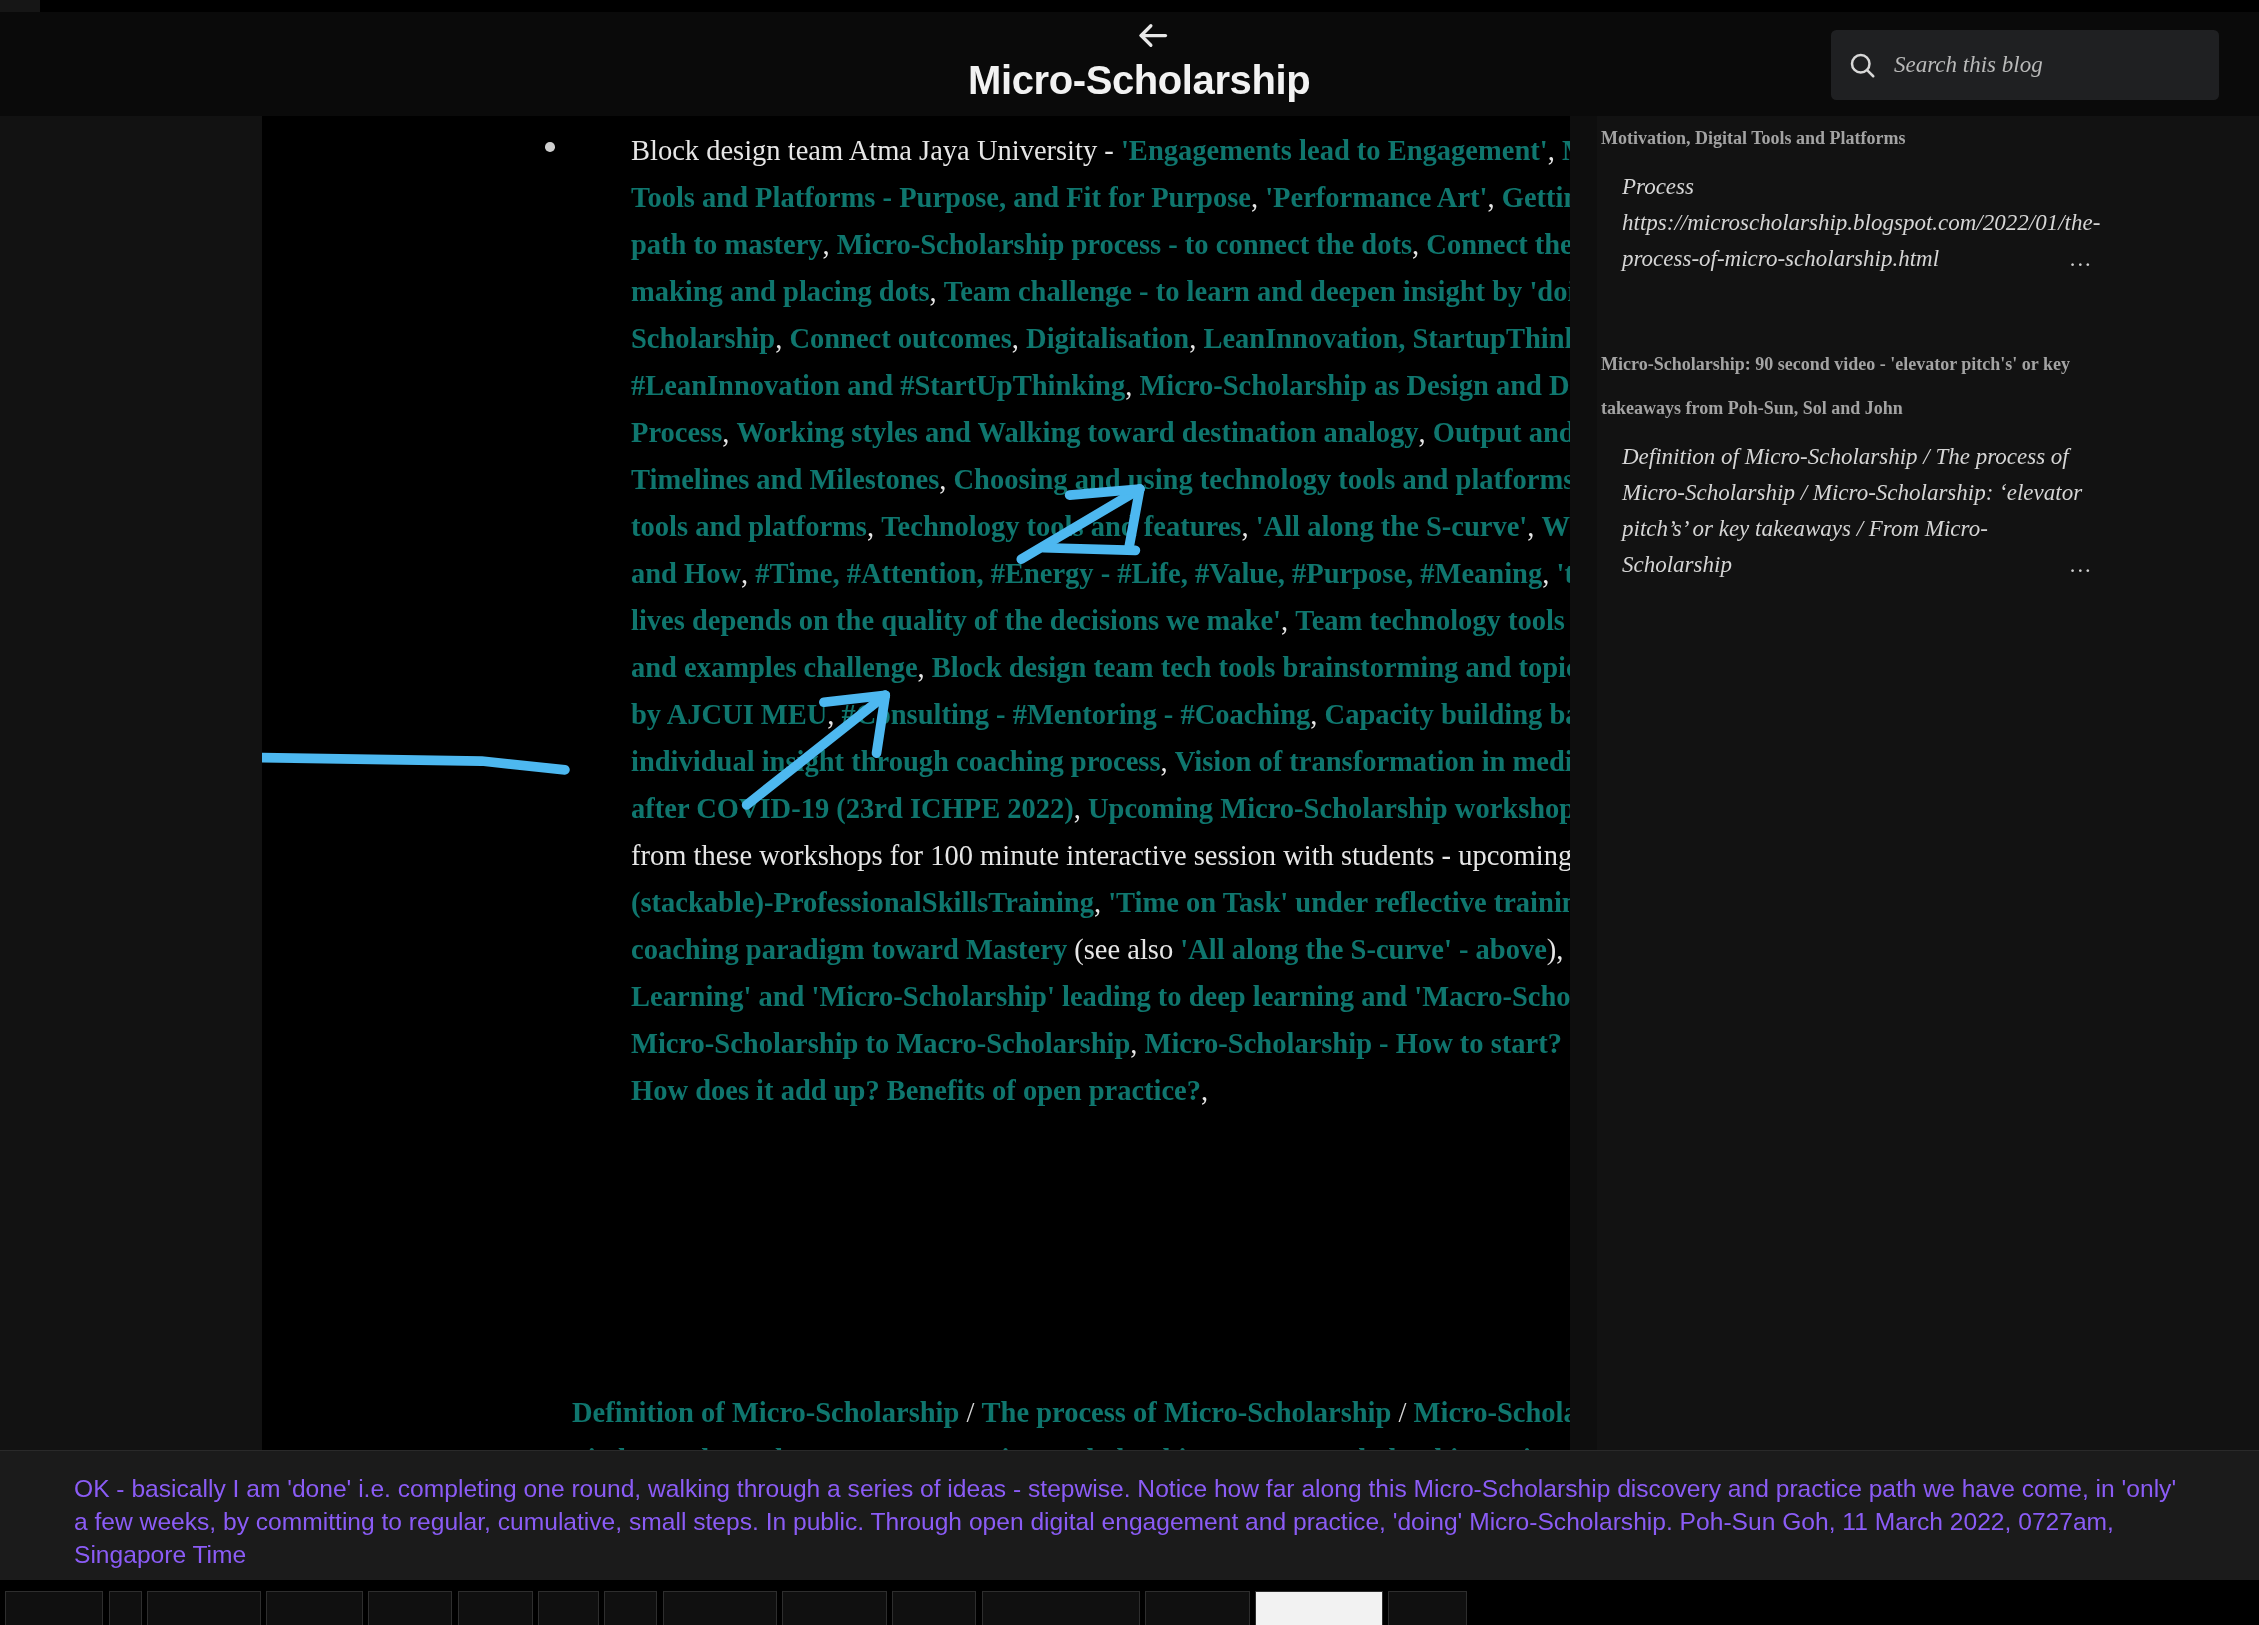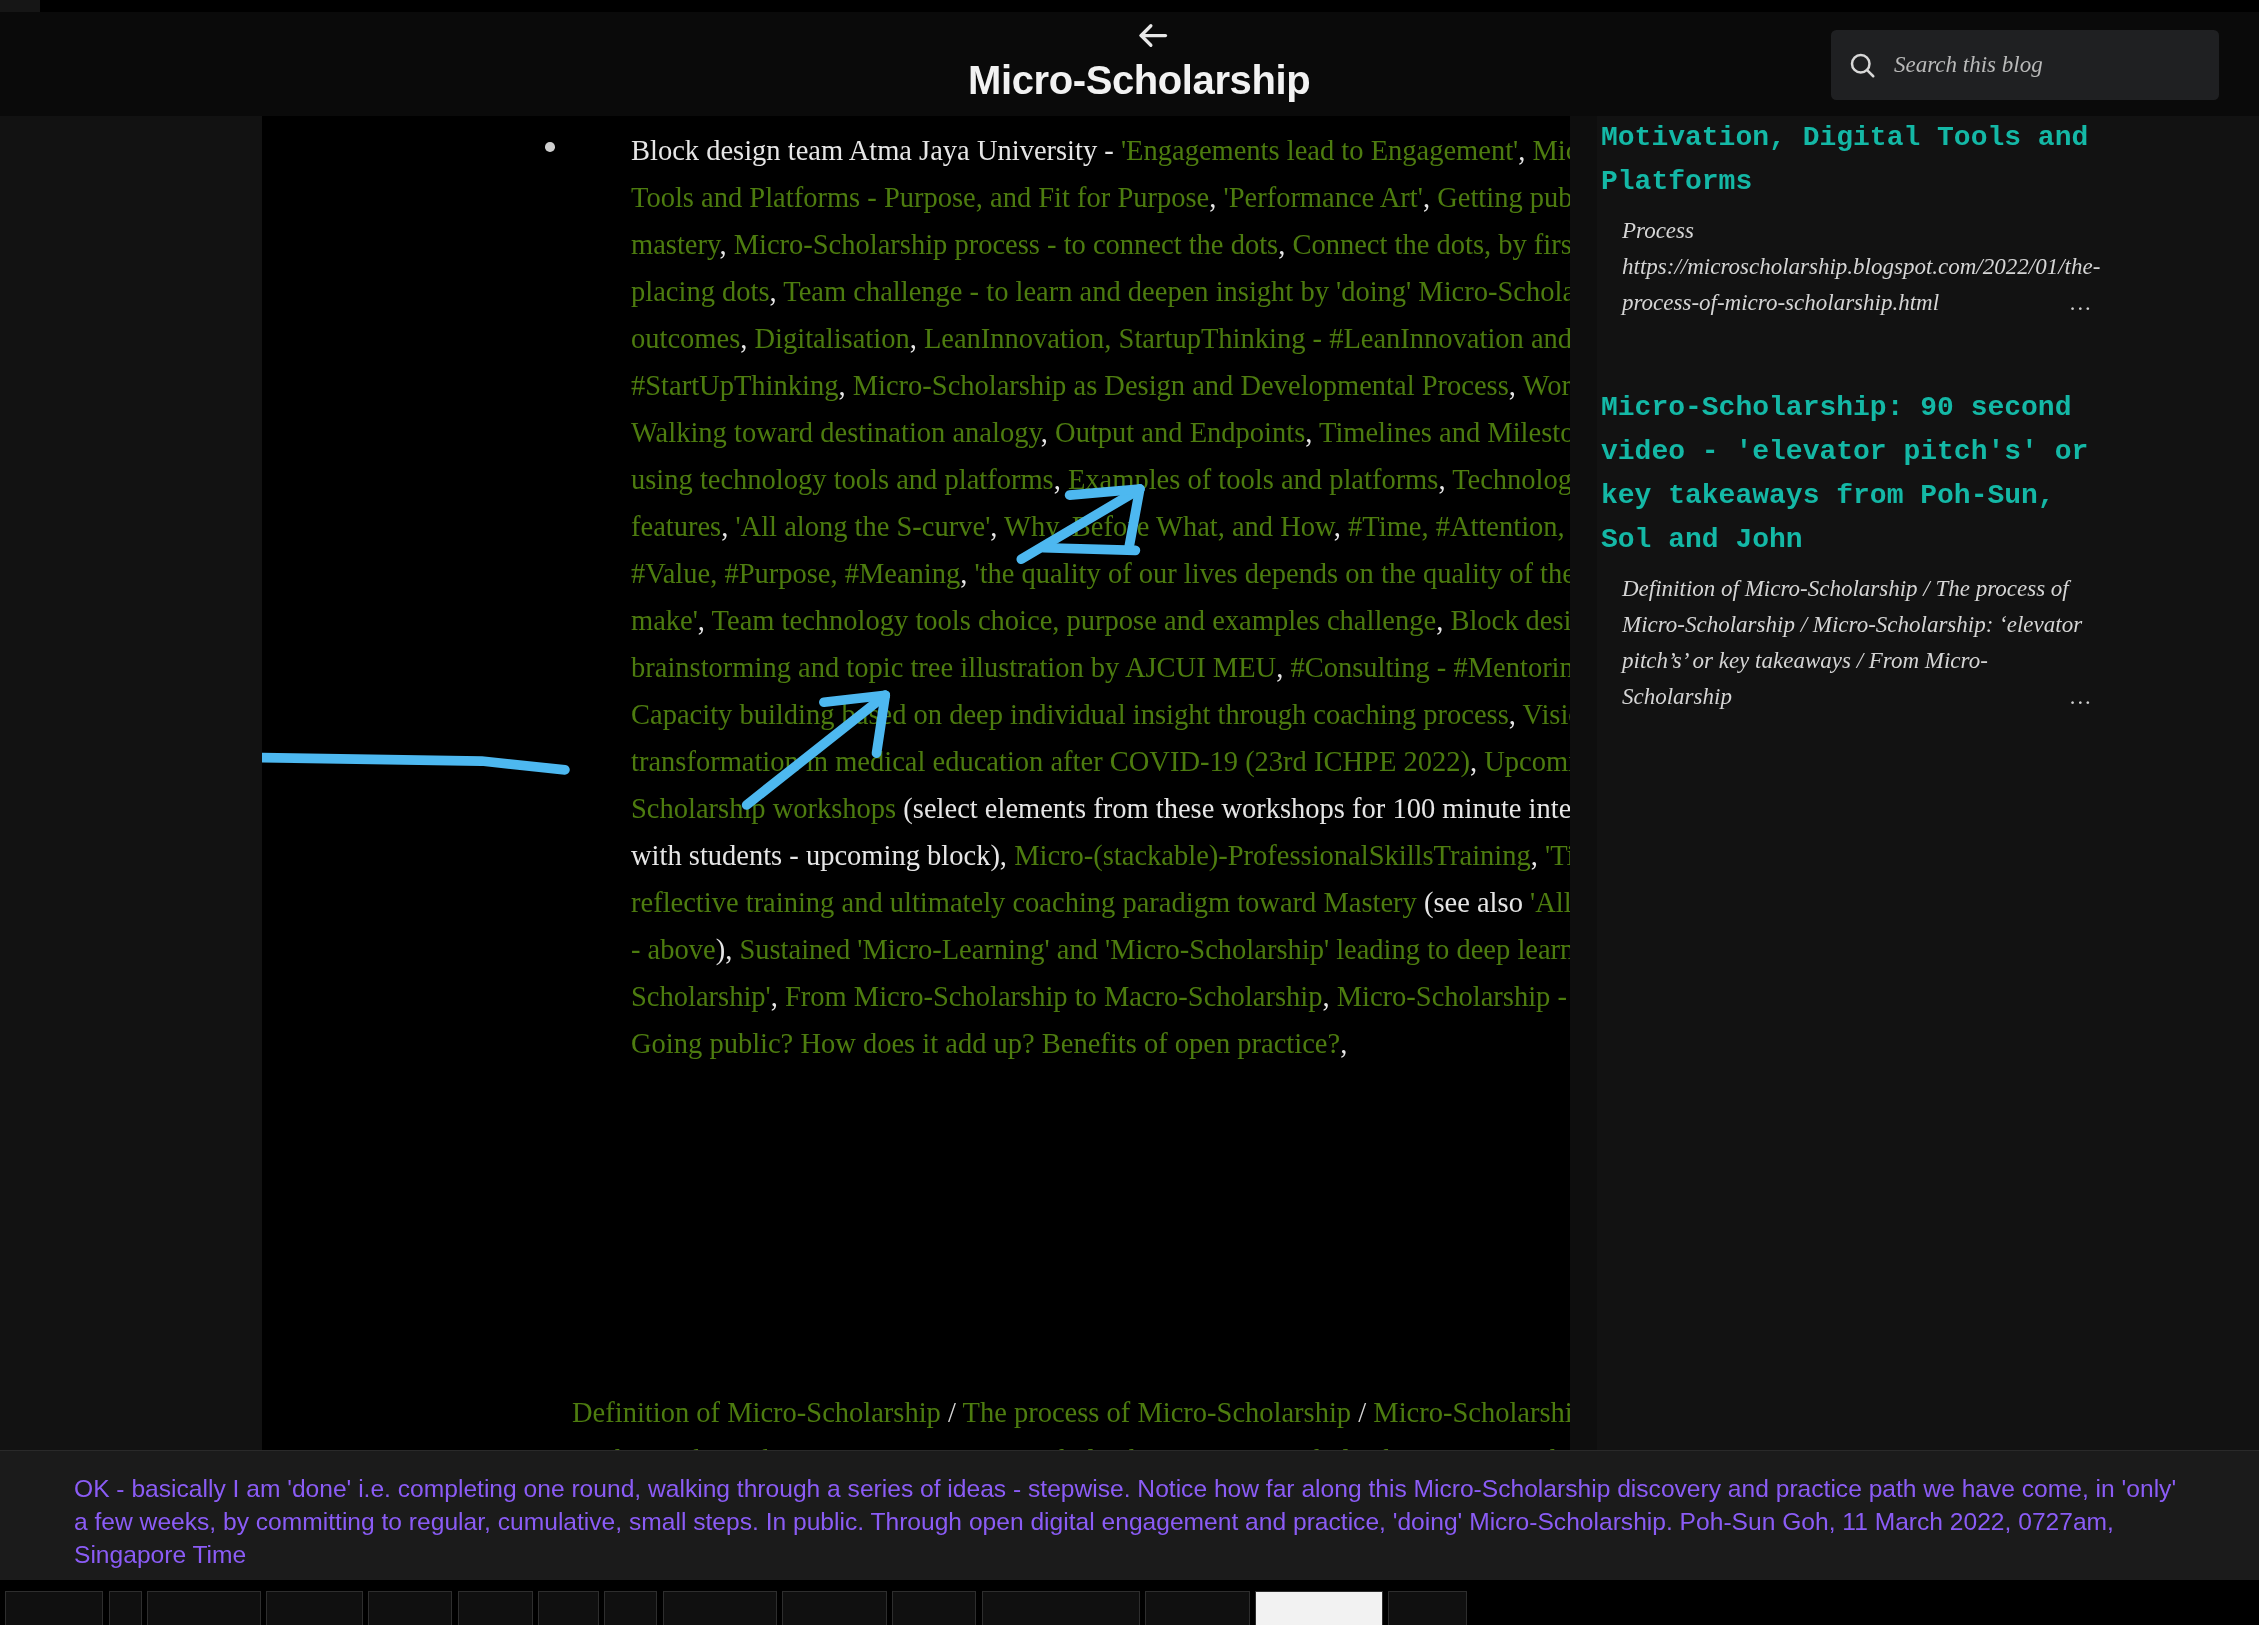--- a/index.html
+++ b/index.html
@@ -107,44 +107,44 @@
   .article {
     position: absolute;
     left: 369px; top: 10.5px;
     width: 1159px;
     font-family: "Liberation Serif", serif;
     font-size: 28.5px;
     line-height: 47px;
     color: #e6e6e6;
     text-align: left;
   }
-  .link { color: #4d7c0f; }
+  .link { color: #0f766e; font-weight: bold; }
 
   .footer-links {
     position: absolute;
     left: 310px; top: 1273px;
     width: 1211px;
     font-family: "Liberation Serif", serif;
     font-size: 28.5px;
     line-height: 47px;
     color: #8fd3f4;
   }
   .footer-links .sep { color: #d8d8d8; }
 
   
   .sidebar {
     position: absolute;
     left: 1601px; top: 0;
     width: 492px;
     color: #e0e0e0;
   }
   .side-head {
-    color: #14b8a6;
-    font-family: Liberation Mono, monospace;
-    font-size: 28px;
+    color: #a3a3a3;
+    font-family: Liberation Serif, serif;
+    font-size: 18px;
     line-height: 44px;
     font-weight: 600;
   }
   .side-body {
     color: #d5d5d5;
     font-family: "Liberation Serif", serif;
     font-style: italic;
     font-size: 23px;
     line-height: 36px;
     margin-top: 8.8px;

